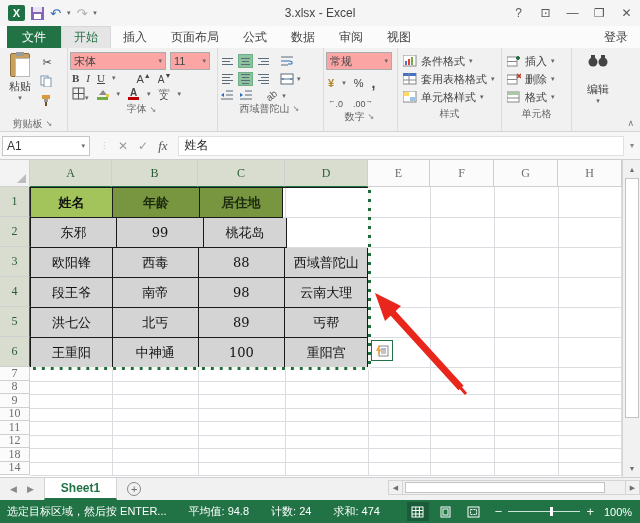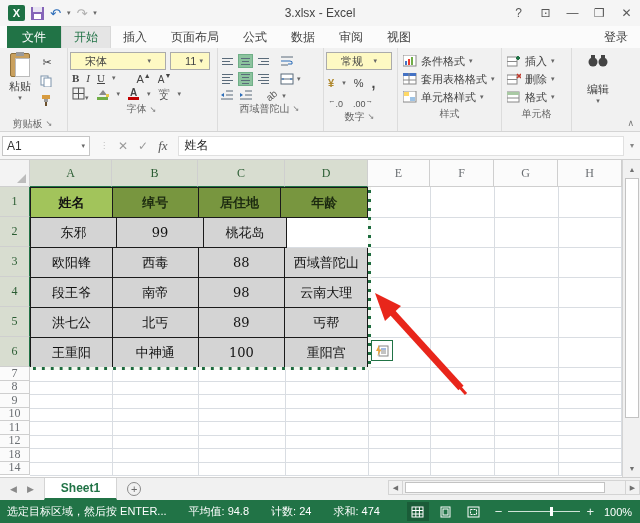--- a/index.html
+++ b/index.html
@@ -38,22 +38,22 @@
   .rgroup-body { flex:1; display:flex; }
   .rgroup-label { height:15px; display:flex; align-items:center; justify-content:center; gap:3px;
                   color:#666; font-size:10px; }
   .launcher { width:9px; height:9px; font-size:8px; color:#777; line-height:9px; }
   .bigbtn { width:36px; display:flex; flex-direction:column; align-items:center; justify-content:flex-start; padding-top:3px; }
   .clip-ico { width:20px; height:24px; background:#c9a05e; border:1px solid #8d6f3c; border-radius:2px; position:relative; margin-bottom:2px; }
   .clip-ico::before { content:""; position:absolute; left:5px; top:-2px; width:8px; height:4px; background:#9a9a9a; }
   .clip-ico::after { content:""; position:absolute; left:4px; top:4px; width:13px; height:17px; background:#fff; border:1px solid #bbb; }
   .minicol { display:flex; flex-direction:column; justify-content:flex-start; gap:3px; padding-top:4px; }
   .sbtn { height:16px; min-width:18px; display:flex; align-items:center; justify-content:center; gap:1px; font-size:11px; }
-  .combo { background:#fef9c3; border:1px solid #ababab; height:18px; display:flex; align-items:center;
-           padding:0 14px; font-size:11px; justify-content:space-between; }
+  .combo { background:#fca5a5; border:1px solid #ababab; height:18px; display:flex; align-items:center;
+           padding:0 3px; font-size:11px; justify-content:space-between; }
   .cmb-arrow { font-size:7px; color:#666; margin-left:3px; }
   .frow { display:flex; align-items:center; gap:4px; margin-top:2px; }
   .glyph-b { font-weight:bold; font-family:"Liberation Serif","DejaVu Serif",serif; }
   .glyph-i { font-style:italic; font-family:"Liberation Serif","DejaVu Serif",serif; }
   .glyph-u { text-decoration:underline; font-family:"Liberation Serif","DejaVu Serif",serif; }
   .redbar { display:inline-block; width:11px; height:3px; background:#c00000; margin-top:-1px; }
   .greenbar { display:inline-block; width:11px; height:3px; background:#70ad47; margin-top:-1px; }
   .stack { display:flex; flex-direction:column; align-items:center; line-height:1; }
   .al-ico { width:15px; height:14px; display:flex; flex-direction:column; justify-content:center; gap:2px; padding:0 2px; }
   .al-ico i { display:block; height:1px; background:#5a6b7a; }
@@ -520,23 +520,22 @@
         <div class="gline-h" style="top: 234px;"></div>
         <div class="gline-h" style="top: 247.5px;"></div>
         <div class="gline-h" style="top: 261px;"></div>
         <div class="gline-h" style="top: 274.5px;"></div>
         <div class="gline-h" style="top: 288px;"></div>
       </div>
 
     <div class="xtable">
       <div class="trow">
         <div class="tcell hdr0" style="width:82px">姓名</div>
-        <div class="tcell hdr" style="width:86px">绰号</div>
+        <div class="tcell hdr" style="width:87px">年龄</div>
         <div class="tcell hdr" style="width:83px">居住地</div>
-        <div class="tcell hdr" style="width:87px">年龄</div>
       </div>
       <div class="trow">
         <div class="tcell dcell" style="width:86px">东邪</div>
         <div class="tcell dcell" style="width:87px">99</div>
         <div class="tcell dcell" style="width:83px">桃花岛</div>
       </div>
       <div class="trow">
         <div class="tcell dcell" style="width:82px">欧阳锋</div>
         <div class="tcell dcell" style="width:86px">西毒</div>
         <div class="tcell dcell" style="width:87px">88</div>

